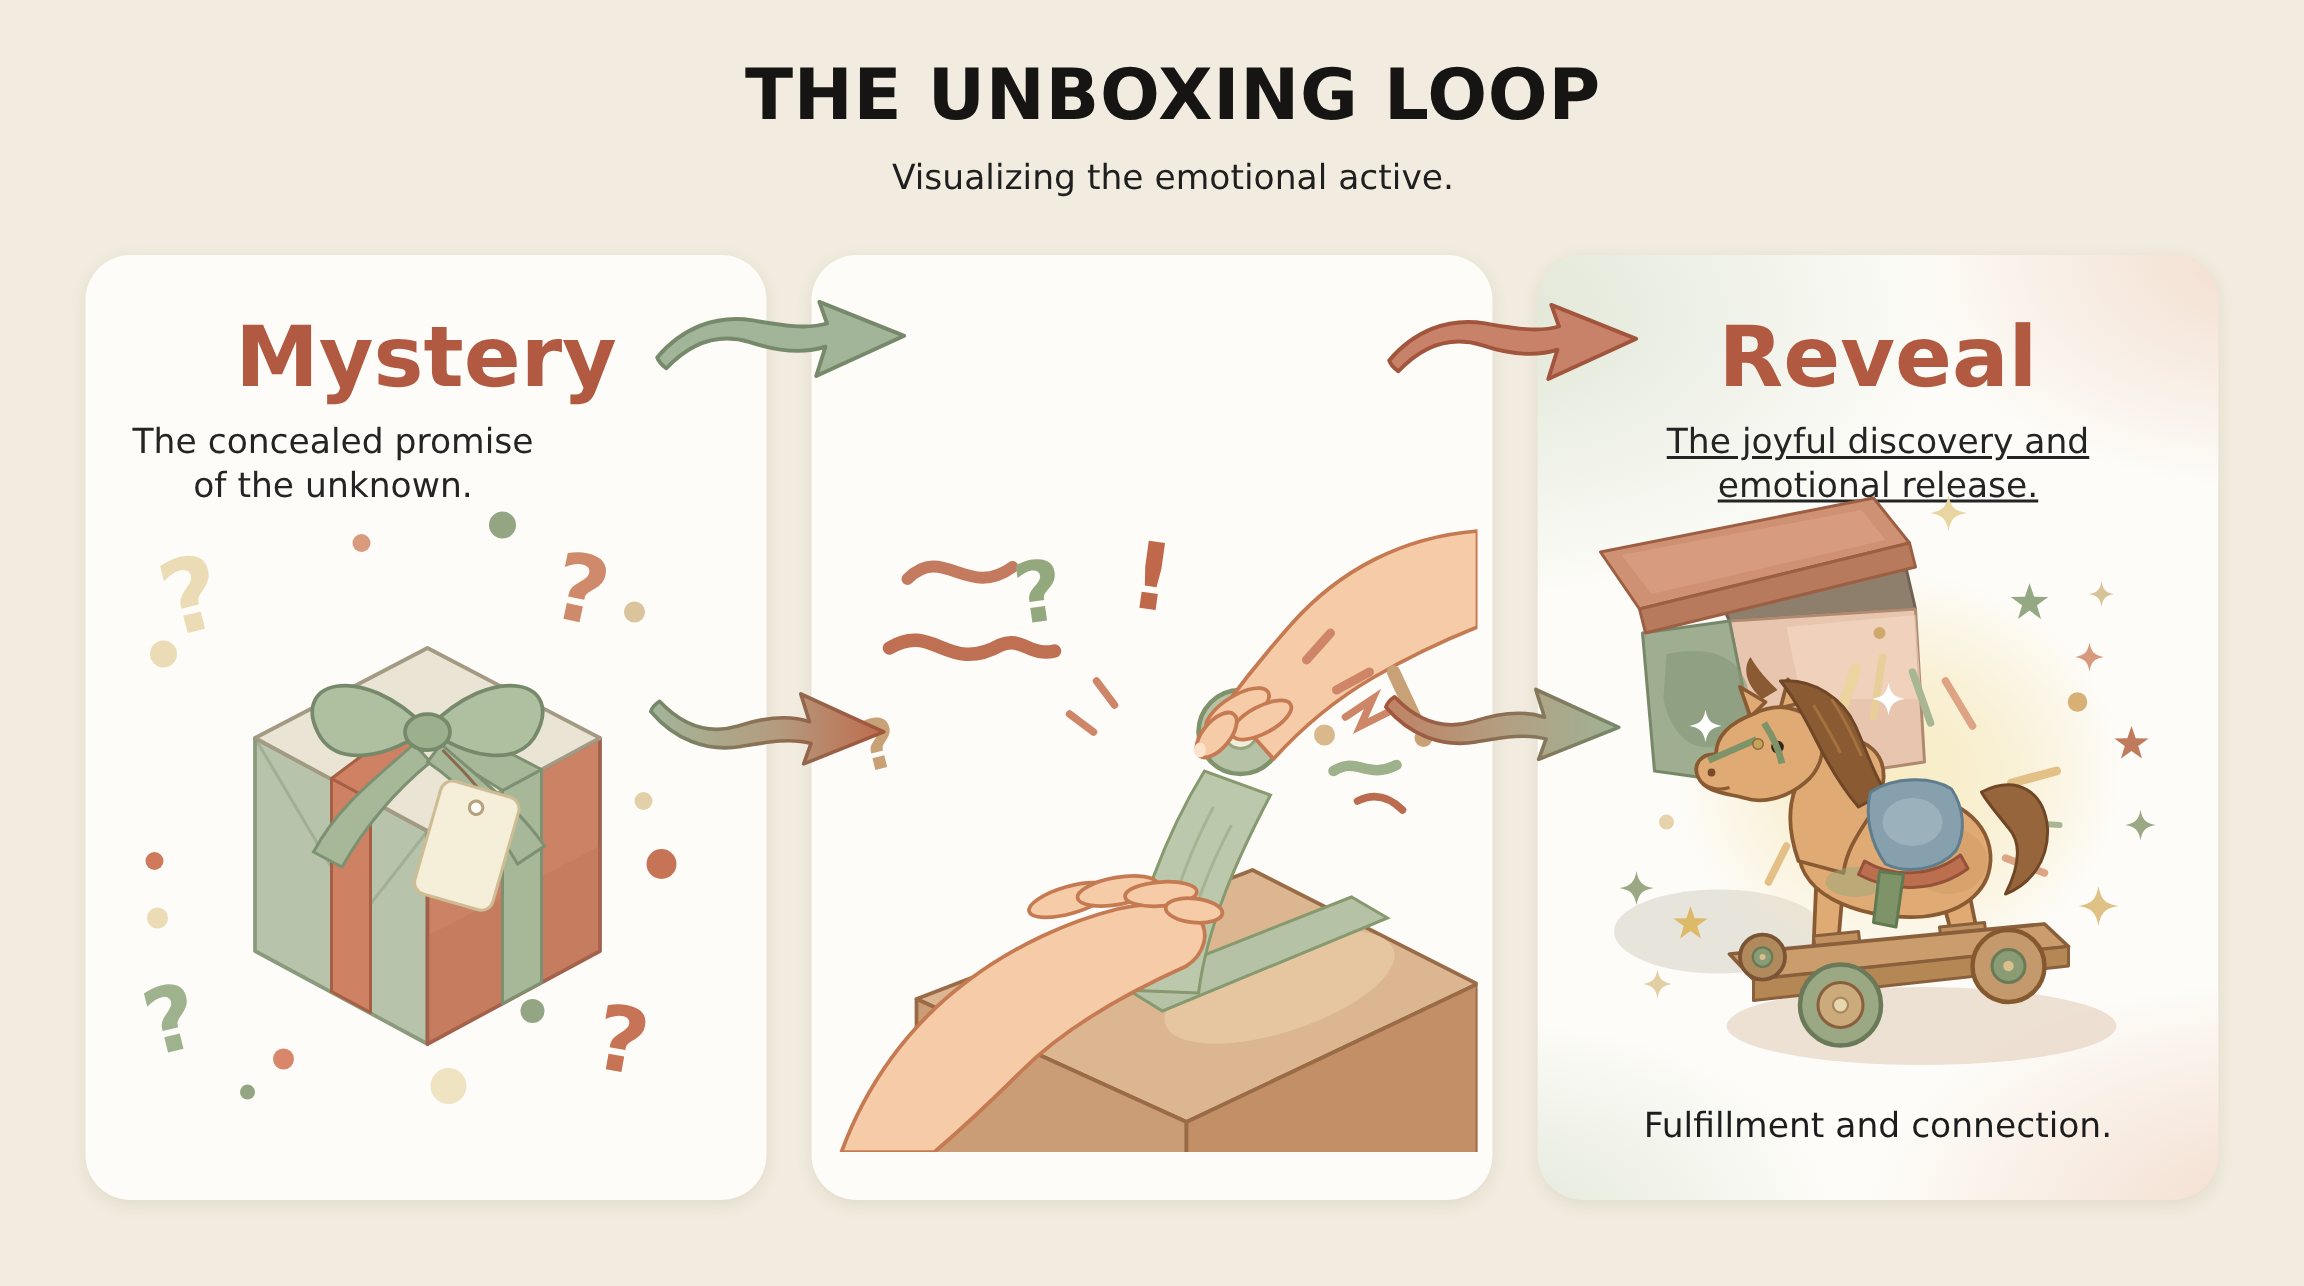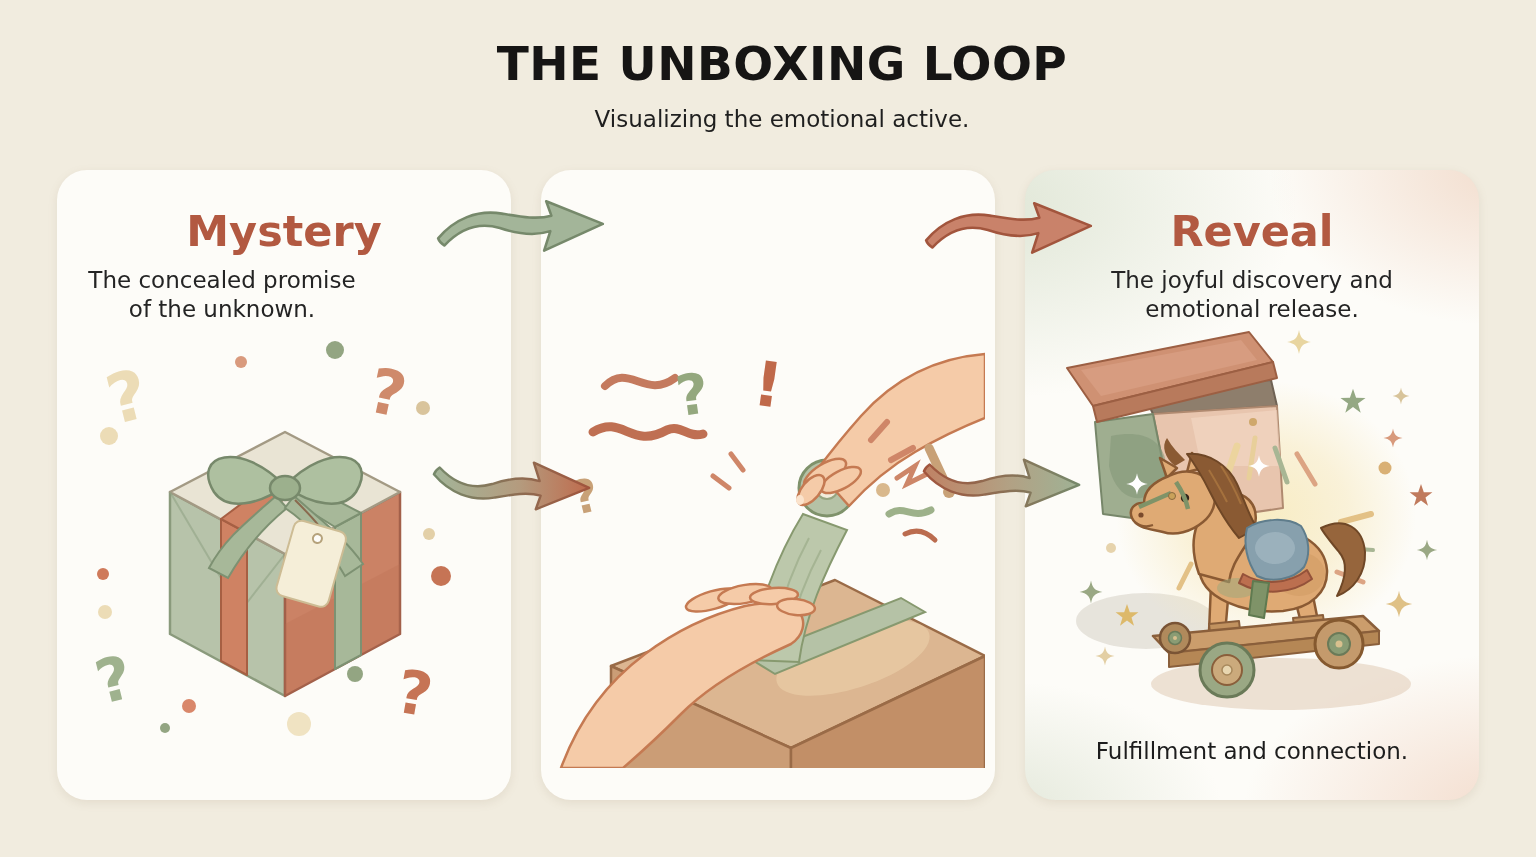--- a/index.html
+++ b/index.html
@@ -16,23 +16,23 @@
   }
   .card1{left:57px;} .card2{left:541px;}
   .card3{left:1025px;
     background:
       radial-gradient(ellipse 120% 55% at -6% 6%, rgba(190,205,175,.45), transparent 55%),
       radial-gradient(ellipse 95% 45% at 106% 0%, rgba(233,195,170,.55), transparent 55%),
       radial-gradient(ellipse 100% 42% at 108% 102%, rgba(236,198,175,.6), transparent 60%),
       radial-gradient(ellipse 90% 38% at -6% 102%, rgba(196,208,182,.45), transparent 55%),
       #fdfcf8;
   }
-  .card-title{margin:36px 0 0;text-align:center;font-size:43px;font-weight:700;color:#b25941;}
+  .card-title{margin:36px 0 0;text-align:center;font-size:56px;font-weight:700;color:#b25941;}
   .card-desc{margin:10px auto 0;text-align:center;font-size:23px;line-height:1.24;color:#242424;font-weight:500;}
-  .card1 .card-desc{max-width:282px;margin-left:24px;} .card2 .card-desc{max-width:332px;} .card3 .card-desc{max-width:322px;}
+  .card1 .card-desc{max-width:282px;margin-left:24px;} .card2 .card-desc{max-width:332px;} .card3 .card-desc{max-width:322px;text-decoration:underline;}
   .card-footer{position:absolute;left:0;right:0;bottom:36px;text-align:center;font-size:23px;color:#1d1d1d;font-weight:500;}
   .illus{position:absolute;}
   .illus-gift{left:16px;top:154px;width:422px;height:424px;}
   .illus-tape{left:12px;top:158px;width:432px;height:440px;}
   .illus-horse{left:16px;top:156px;width:432px;height:402px;}
   .arrow{position:absolute;z-index:5;}
   .arrow-a{left:434px;top:196px;width:175px;height:62px;}
   .arrow-b{left:922px;top:198px;width:175px;height:62px;}
   .arrow-c{left:430px;top:452px;width:165px;height:66px;}
   .arrow-d{left:920px;top:446px;width:165px;height:72px;}

